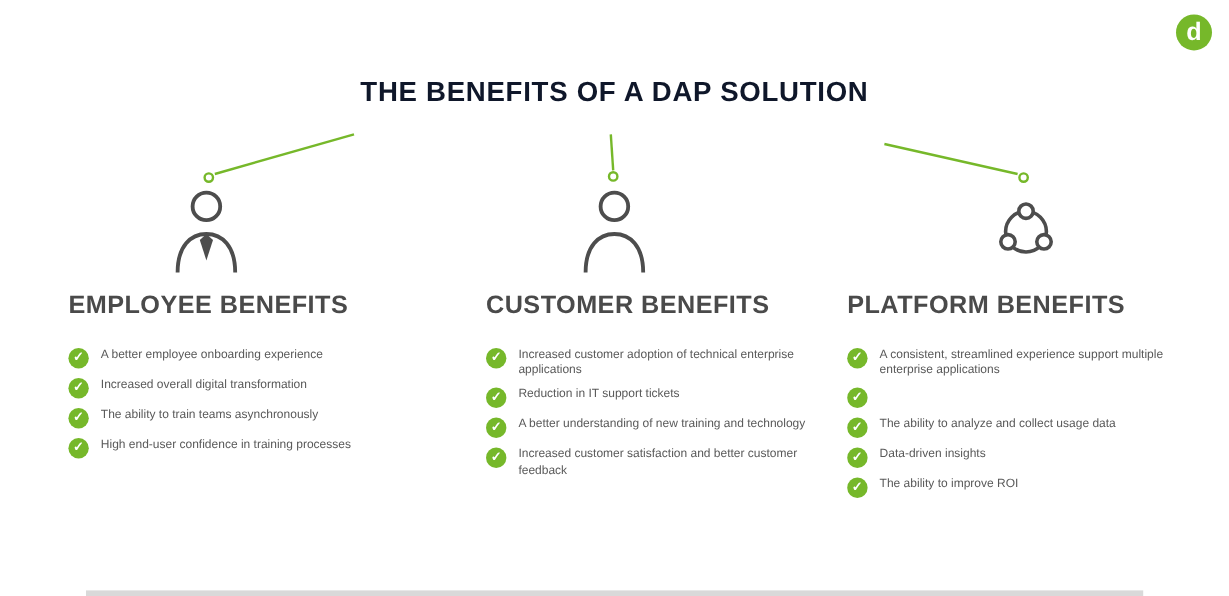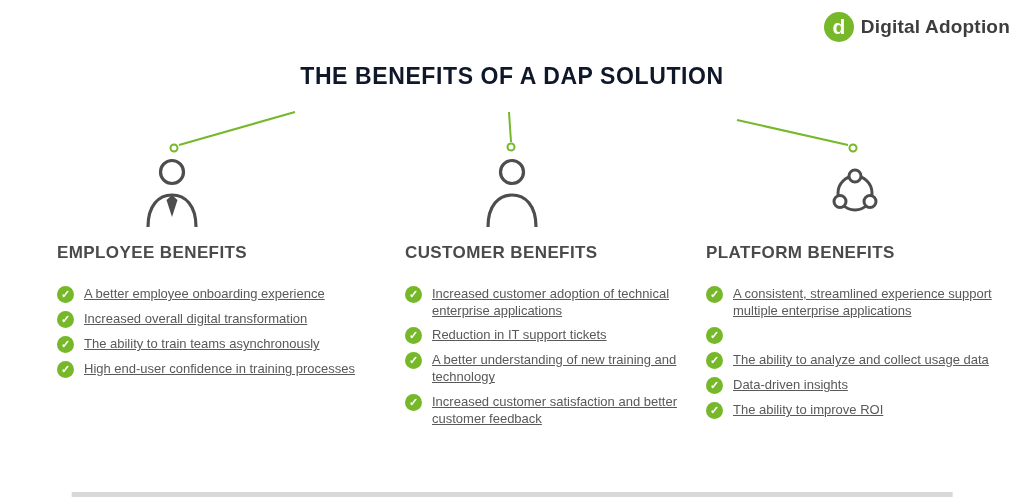--- a/index.html
+++ b/index.html
@@ -79,21 +79,21 @@
 
   
   .col {
     position: absolute;
     top: 243px;
   }
   .col-1 { left: 57px;  width: 305px; }
   .col-2 { left: 405px; width: 285px; }
   .col-3 { left: 706px; width: 287px; }
   .col-heading {
-    font-size: 17px;
+    font-size: 21px;
     font-weight: bold;
     color: var(--heading);
     letter-spacing: 0.4px;
     margin-bottom: 22px;
   }
   .benefit-list { list-style: none; }
   .benefit-item {
     display: flex;
     align-items: flex-start;
     gap: 10px;
@@ -108,45 +108,43 @@
     background: var(--accent);
     color: #ffffff;
     font-size: 11px;
     font-weight: bold;
     display: flex;
     align-items: center;
     justify-content: center;
     line-height: 1;
   }
   .item-text {
-    font-size: 13px;
+    font-size: 10px;
     line-height: 1.32;
     color: var(--body);
-    text-decoration: underline;
   }
 
   
   .footer-edge {
     position: absolute;
     bottom: 0;
     left: 50%;
     transform: translateX(-50%);
     width: 86%;
     height: 5px;
     background: #d9d9d9;
   }
 </style>
 </head>
 <body>
 
 <div class="page">
 
   <header class="logo">
     <span class="logo-mark">d</span>
-    <span class="logo-text">Digital Adoption</span>
   </header>
 
   <h1 class="title">THE BENEFITS OF A DAP SOLUTION</h1>
 
   <svg class="connectors" viewBox="0 0 1024 497" xmlns="http://www.w3.org/2000/svg">
     <line x1="295" y1="112" x2="179" y2="145" stroke="#76b82a" stroke-width="2"></line>
     <circle cx="174" cy="148" r="3.5" fill="#ffffff" stroke="#76b82a" stroke-width="2"></circle>
     <line x1="509" y1="112" x2="511" y2="142" stroke="#76b82a" stroke-width="2"></line>
     <circle cx="511" cy="147" r="3.5" fill="#ffffff" stroke="#76b82a" stroke-width="2"></circle>
     <line x1="737" y1="120" x2="848" y2="145" stroke="#76b82a" stroke-width="2"></line>

